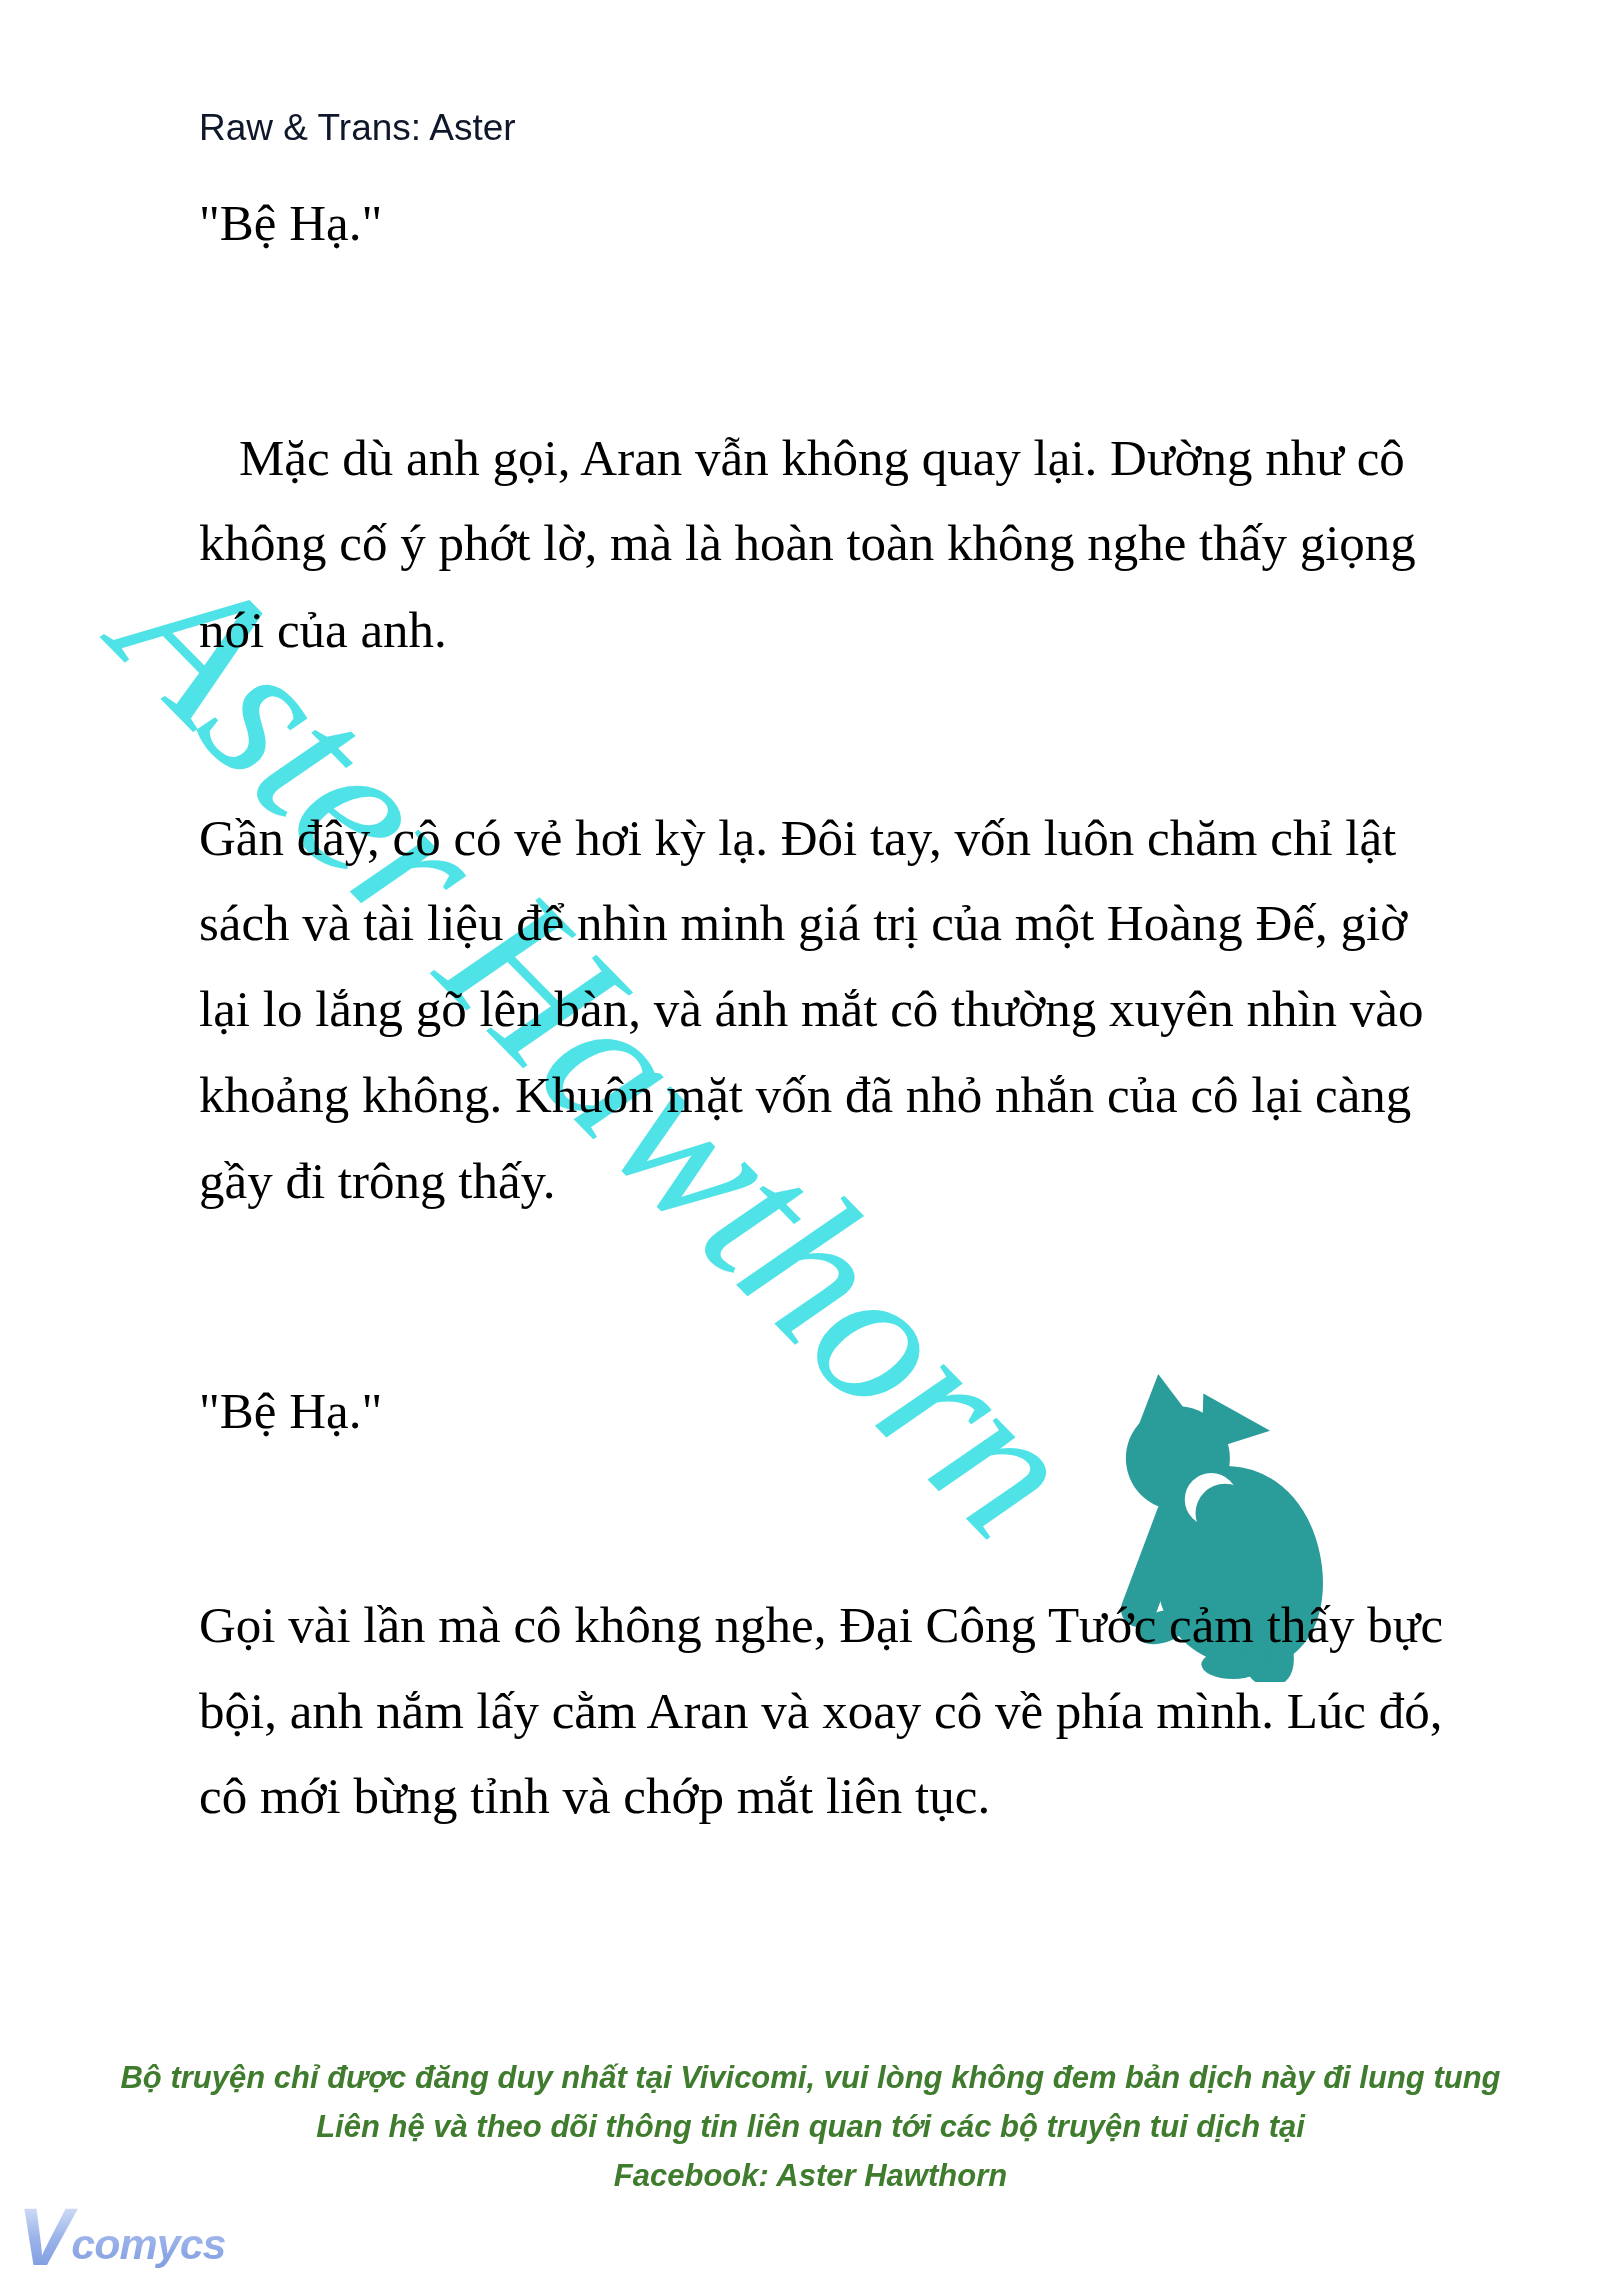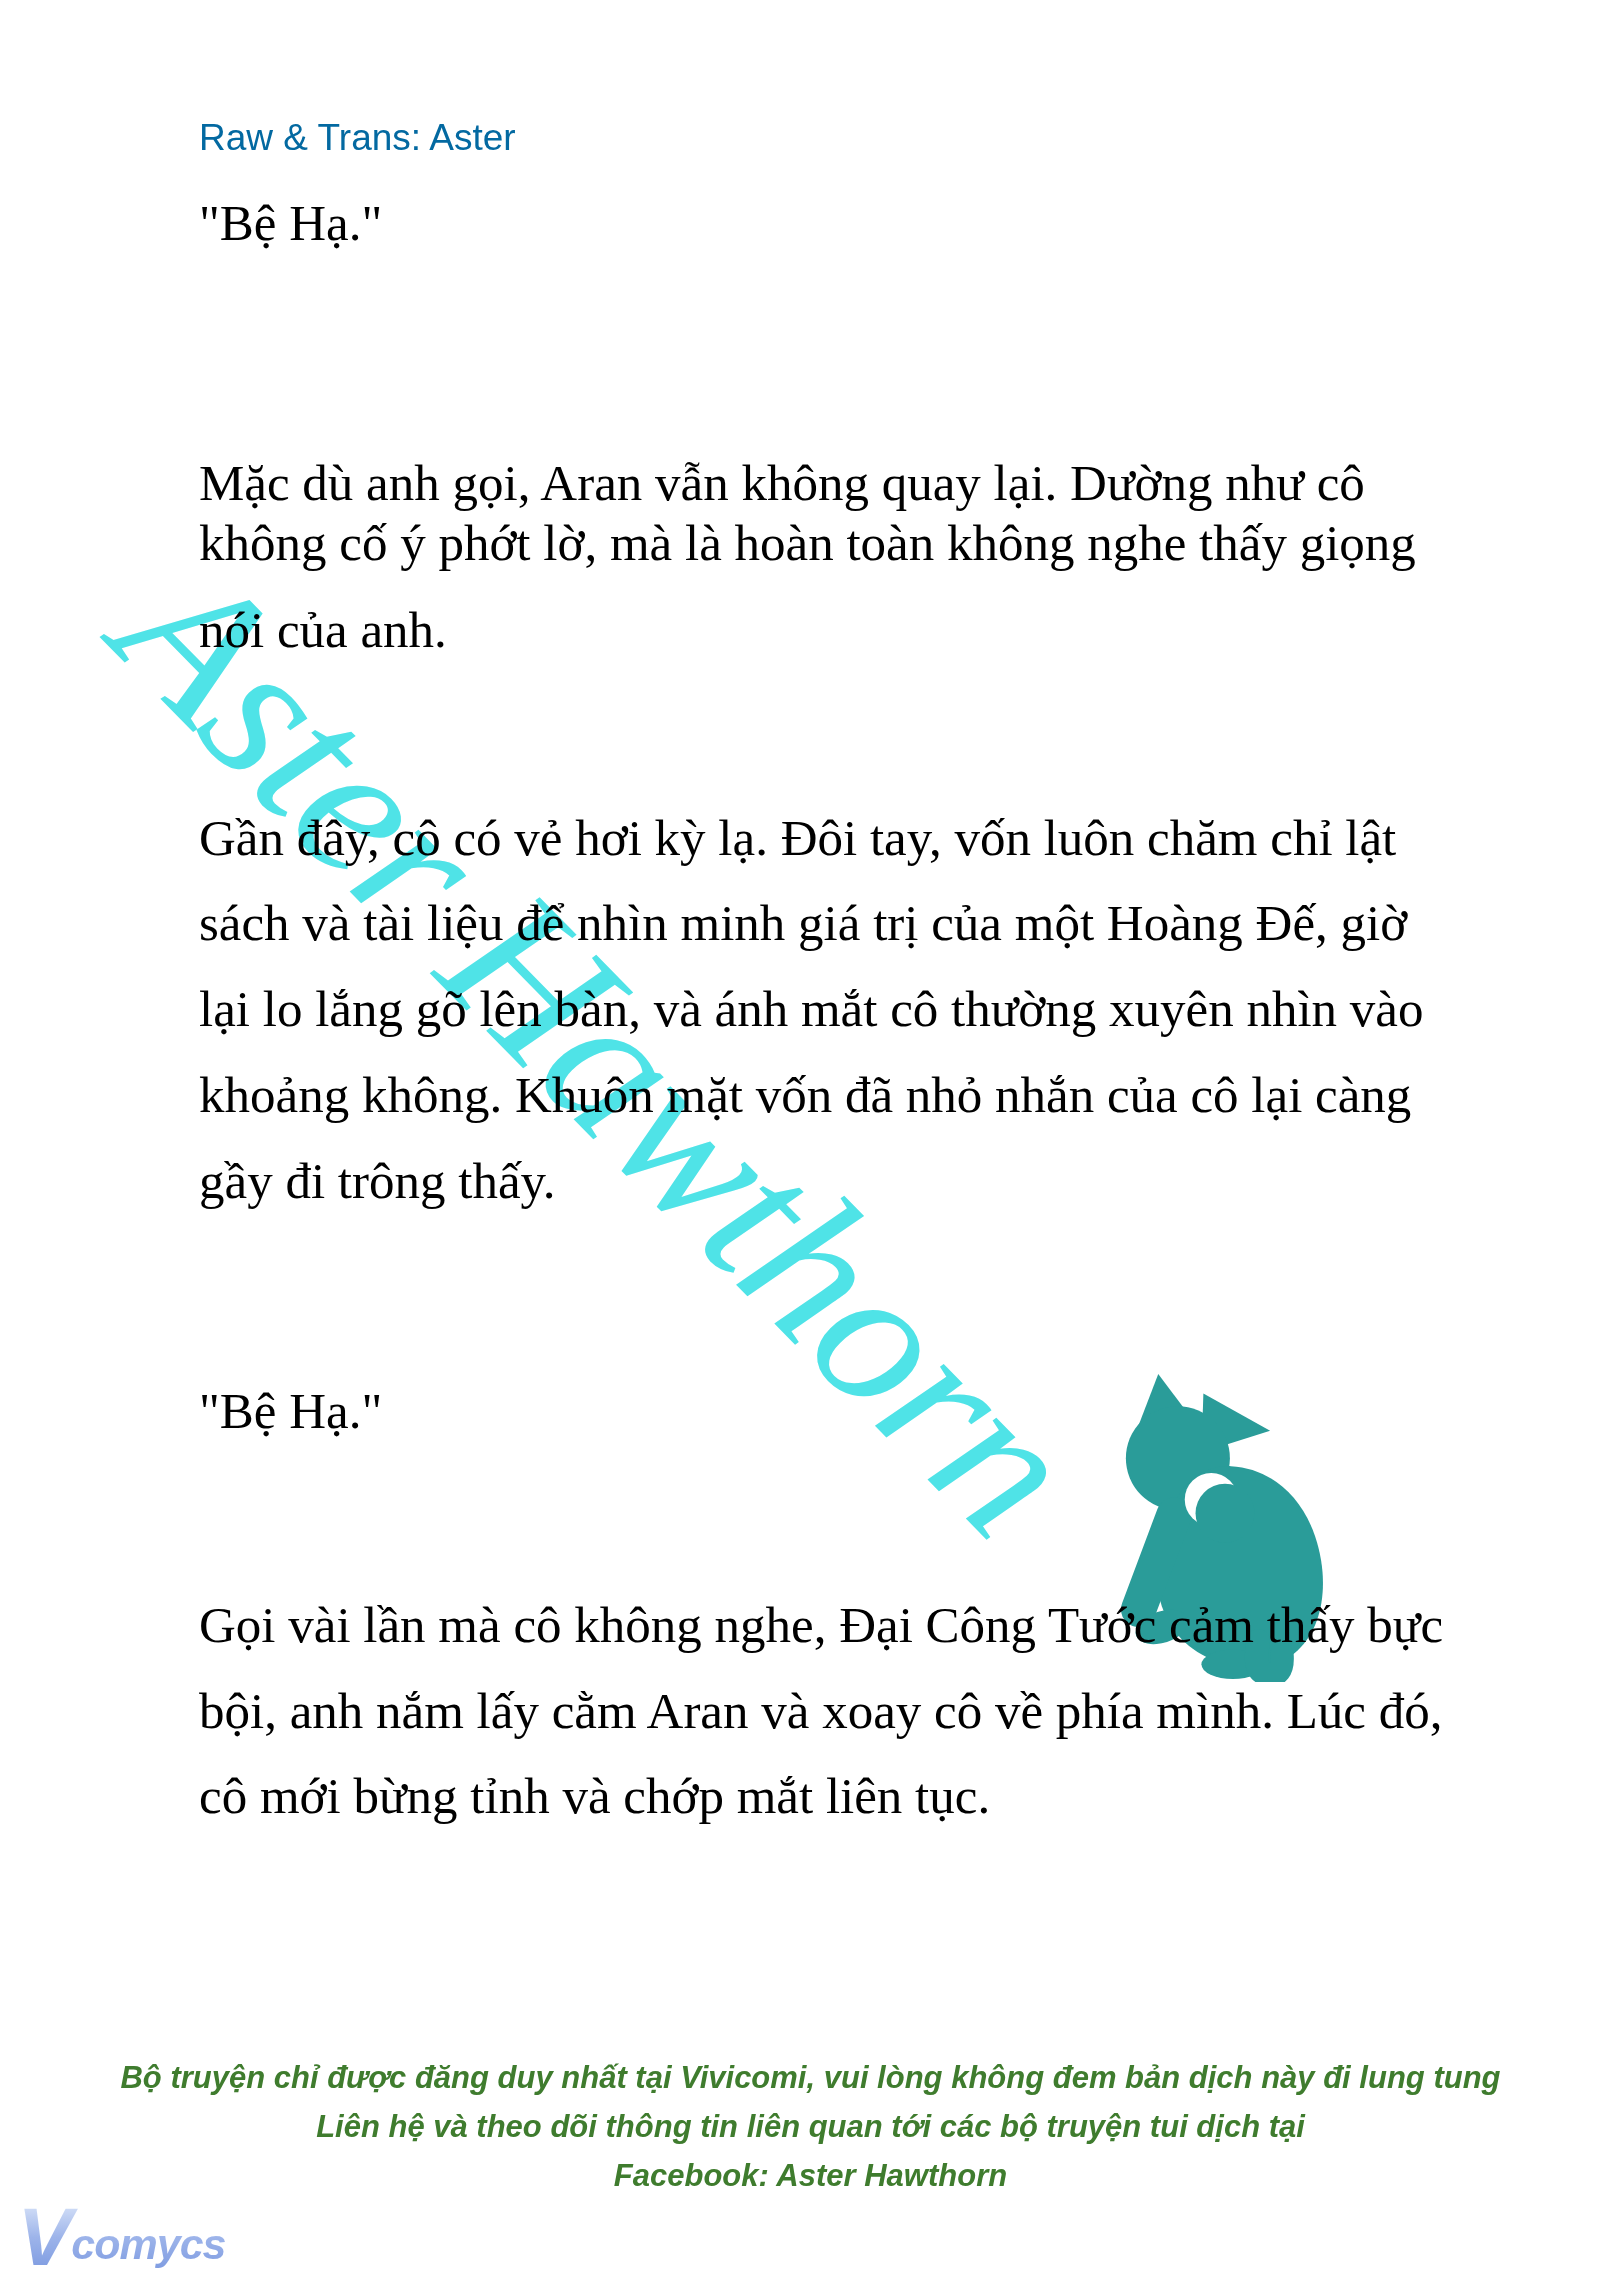--- a/index.html
+++ b/index.html
@@ -6,23 +6,23 @@
   .page{
     position:relative;
     width:1621px;height:2293px;
     background:#ffffff;
     overflow:hidden;
     margin:0 auto;
     font-family:"Liberation Serif", serif;
   }
   
   .doc-header{
-    position:absolute;left:199px;top:119px;
+    position:absolute;left:199px;top:109px;
     font-family:"Liberation Sans", sans-serif;
-    font-size:37px;line-height:1;color:#0369a1;
+    font-size:37px;line-height:1;color:#0f172a;
     white-space:nowrap;z-index:3;
   }
   
   .watermark{
     position:absolute;left:227px;top:527px;
     font-family:"Liberation Serif", serif;
     font-style:italic;
     font-size:201px;line-height:1;
     color:#4FE3E7;
     white-space:nowrap;
@@ -76,21 +76,21 @@
 <body>
 
 <div class="page">
 
   <div class="doc-header">Raw &amp; Trans: Aster</div>
 
   <div class="watermark">Aster Hawthorn</div>
 
   <div id="body-text">
       <div class="body-line" style="top: 198px;">"Bệ Hạ."</div>
-      <div class="body-line" style="top: 458px;">Mặc dù anh gọi, Aran vẫn không quay lại. Dường như cô</div>
+      <div class="body-line" style="top: 433px; margin-left: 40px;">Mặc dù anh gọi, Aran vẫn không quay lại. Dường như cô</div>
       <div class="body-line" style="top: 518px;">không cố ý phớt lờ, mà là hoàn toàn không nghe thấy giọng</div>
       <div class="body-line" style="top: 605px;">nói của anh.</div>
       <div class="body-line" style="top: 813px;">Gần đây, cô có vẻ hơi kỳ lạ. Đôi tay, vốn luôn chăm chỉ lật</div>
       <div class="body-line" style="top: 898px;">sách và tài liệu để nhìn minh giá trị của một Hoàng Đế, giờ</div>
       <div class="body-line" style="top: 984px;">lại lo lắng gõ lên bàn, và ánh mắt cô thường xuyên nhìn vào</div>
       <div class="body-line" style="top: 1070px;">khoảng không. Khuôn mặt vốn đã nhỏ nhắn của cô lại càng</div>
       <div class="body-line" style="top: 1156px;">gầy đi trông thấy.</div>
       <div class="body-line" style="top: 1386px;">"Bệ Hạ."</div>
       <div class="body-line" style="top: 1600px;">Gọi vài lần mà cô không nghe, Đại Công Tước cảm thấy bực</div>
       <div class="body-line" style="top: 1686px; text-align: right;">bội, anh nắm lấy cằm Aran và xoay cô về phía mình. Lúc đó,</div>

